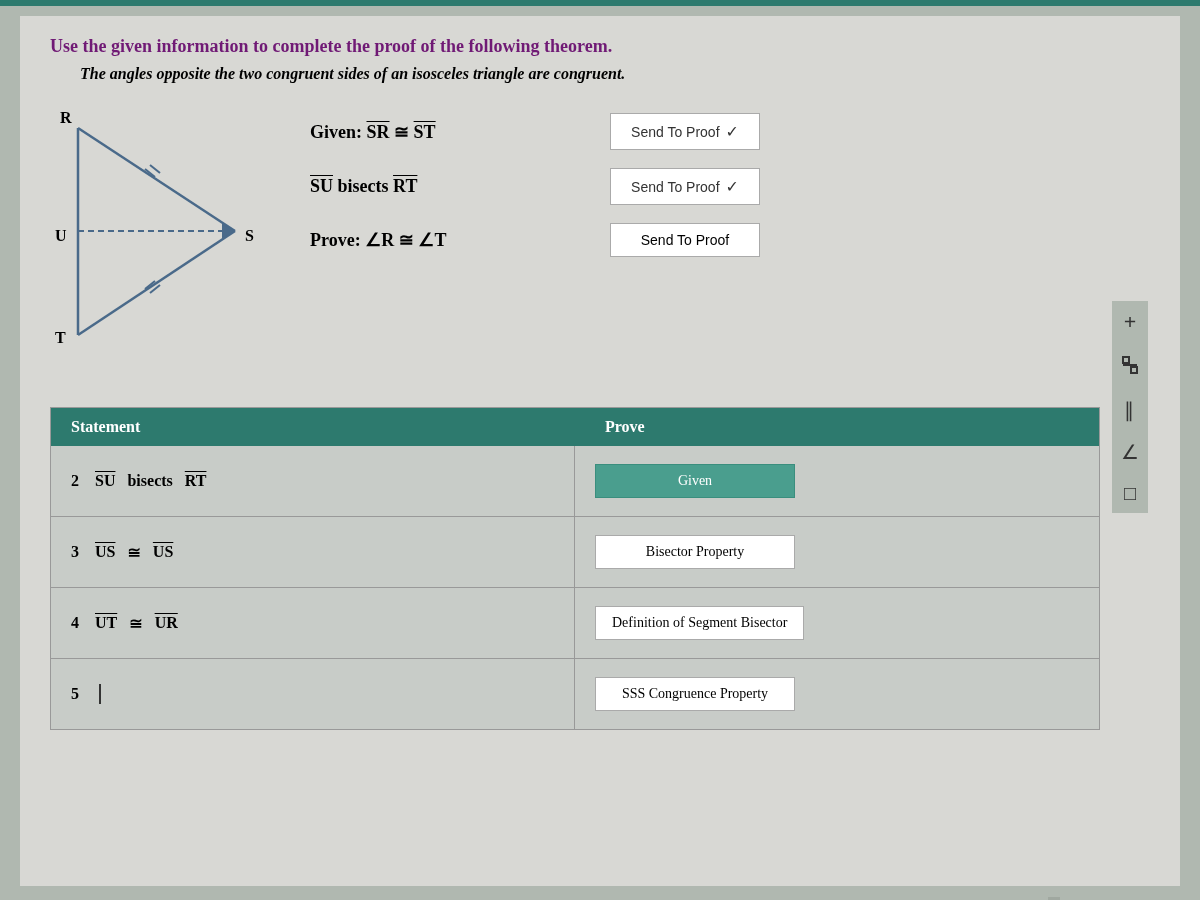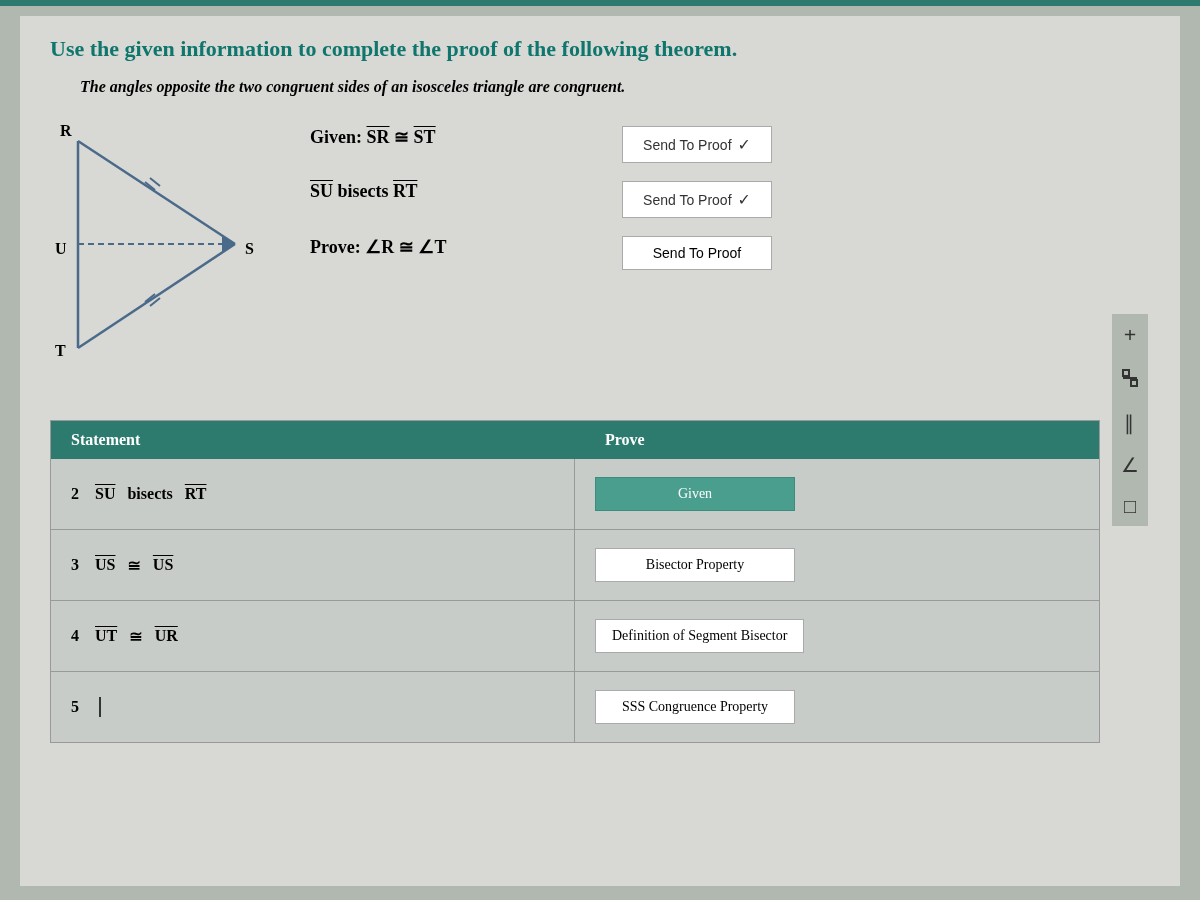--- a/index.html
+++ b/index.html
@@ -20,24 +20,24 @@
 
     .main-container {
       background: #d8d8d4;
       margin: 10px 20px;
       padding: 20px 30px;
       min-height: 870px;
       position: relative;
     }
 
     .instruction-title {
-      font-size: 22px;
-      font-weight: bold;
-      margin-bottom: 16px;
-      color: #0f766e;
+      font-size: 18px;
+      font-weight: bold;
+      margin-bottom: 8px;
+      color: #701a75;
     }
 
     .instruction-subtitle {
       font-size: 16px;
       font-style: italic;
       font-weight: bold;
       margin-bottom: 20px;
       color: #000000;
       margin-left: 30px;
     }
@@ -58,21 +58,22 @@
     .given-prove-section {
       flex: 1;
       display: flex;
       flex-direction: column;
       gap: 18px;
       padding-top: 10px;
     }
 
     .given-prove-row {
       display: flex;
-      gap: 20px;
+      align-items: center;
+      gap: 8px;
     }
 
     .given-prove-text {
       font-size: 18px;
       font-weight: bold;
       min-width: 280px;
     }
 
     .send-to-proof-btn {
       background: white;

